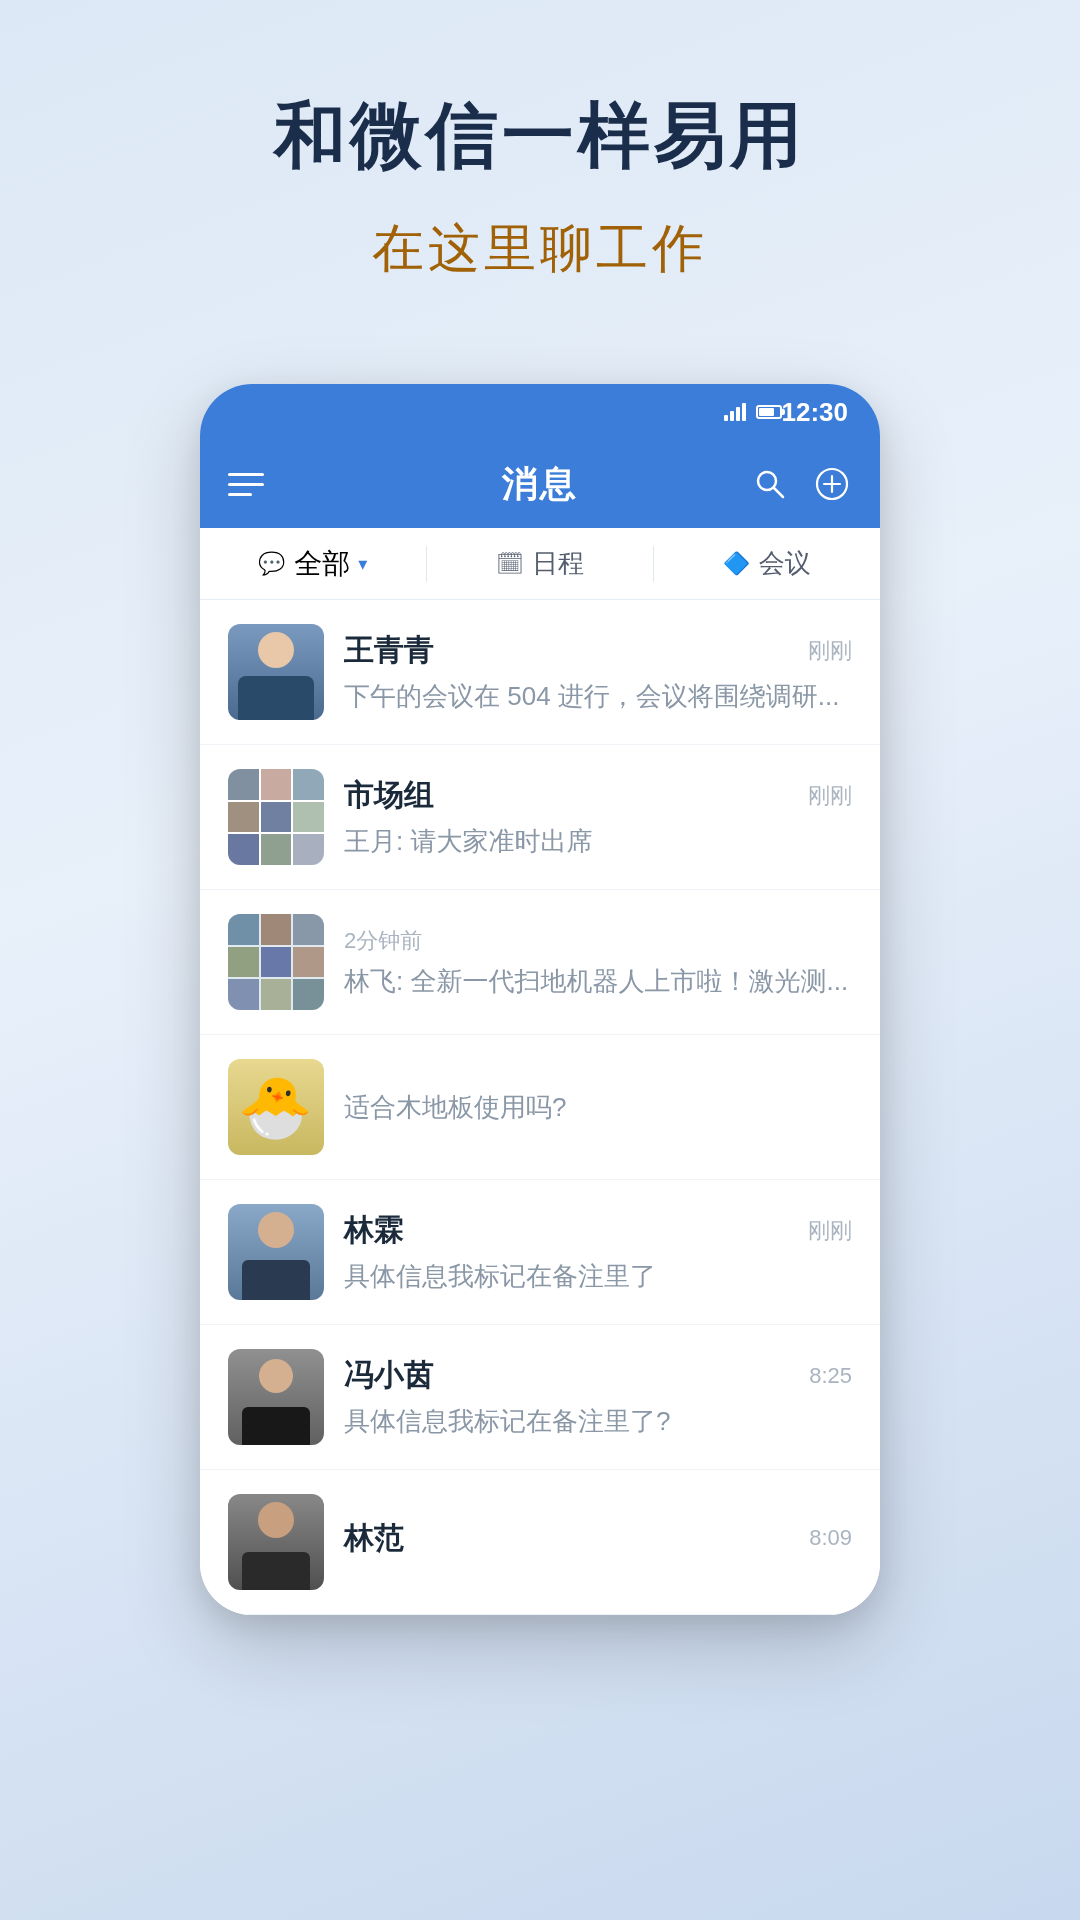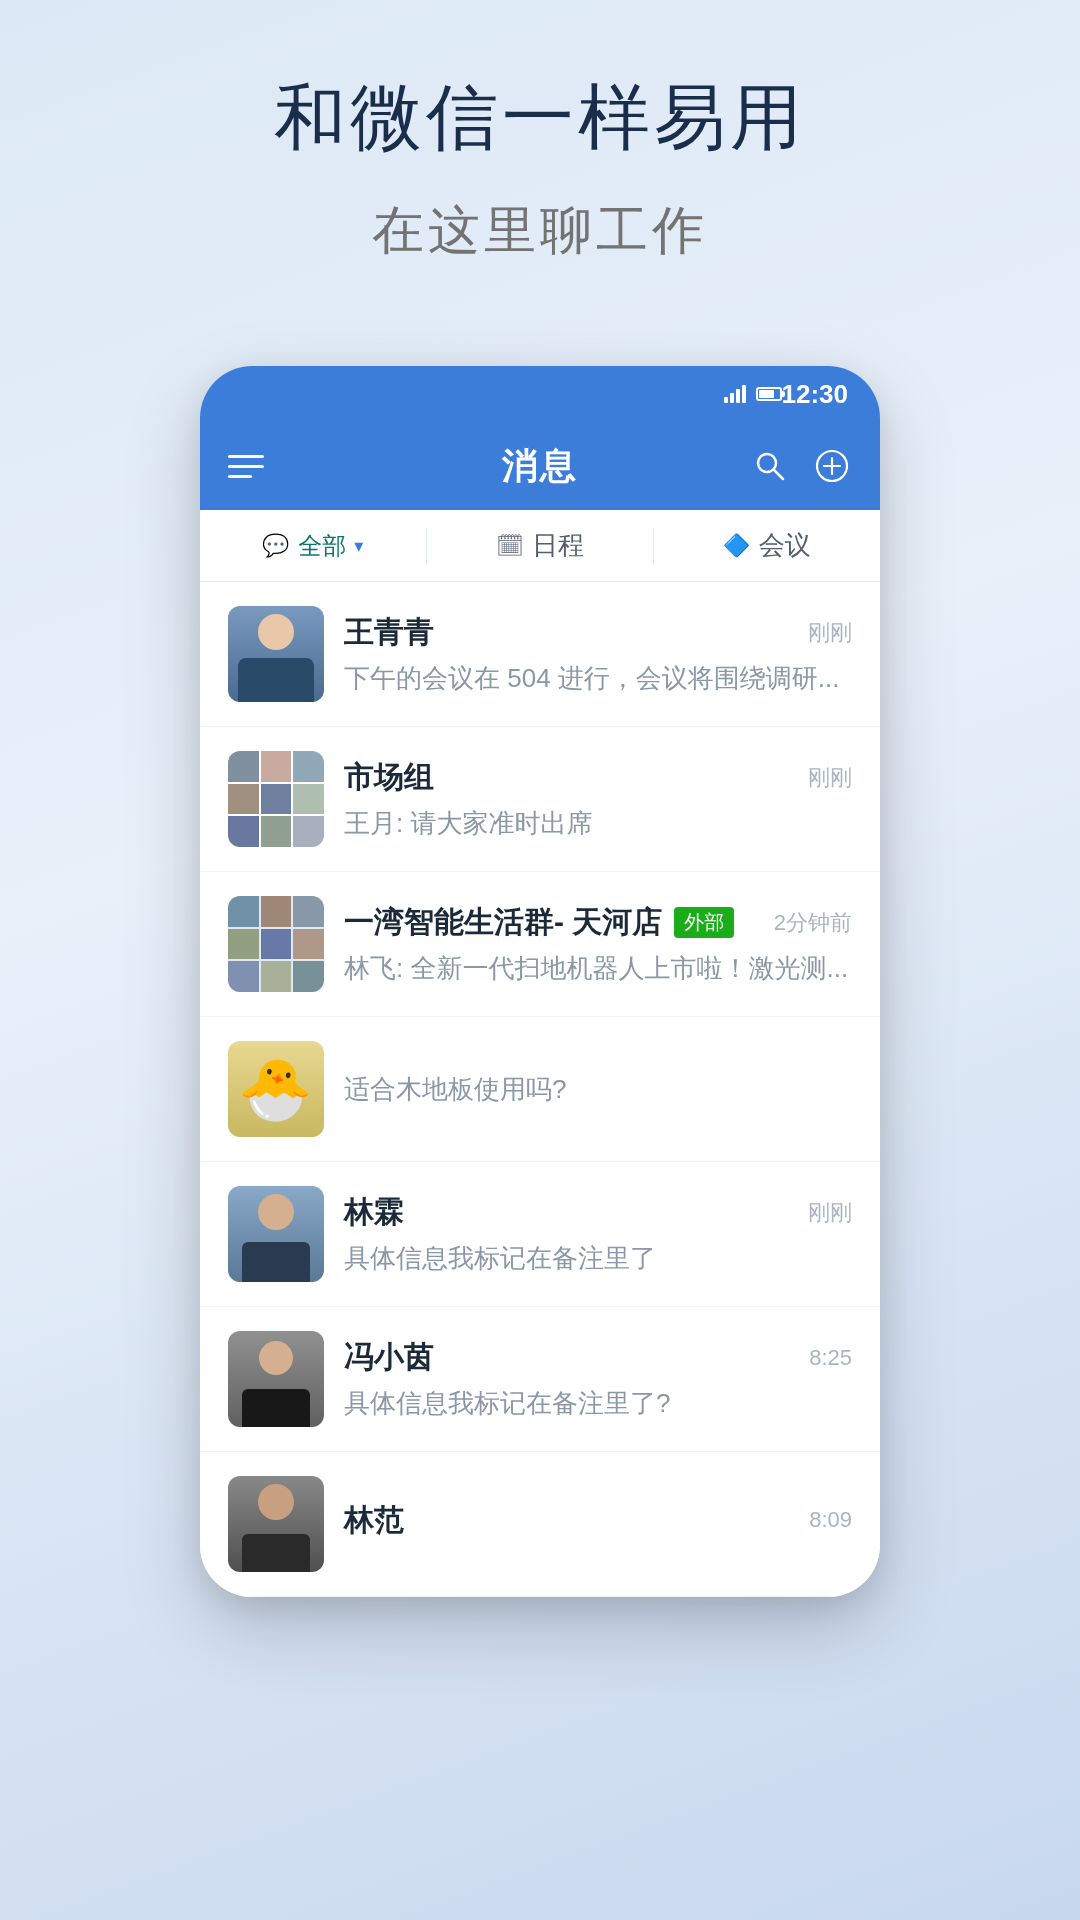--- a/index.html
+++ b/index.html
@@ -9,33 +9,33 @@
       height: 1920px;
       background: linear-gradient(160deg, #dce8f5 0%, #e8f0fa 40%, #c8d8ee 100%);
       font-family: -apple-system, 'PingFang SC', 'Microsoft YaHei', sans-serif;
       display: flex;
       flex-direction: column;
       align-items: center;
       overflow: hidden;
     }
 
     .hero-title {
-      margin-top: 70px;
+      margin-top: 88px;
       font-size: 72px;
-      font-weight: 400;
+      font-weight: 700;
       color: #1a2d4a;
       text-align: center;
       letter-spacing: 4px;
     }
 
     .hero-subtitle {
       margin-top: 30px;
       font-size: 52px;
       font-weight: 400;
-      color: #737373;
+      color: #a16207;
       text-align: center;
       letter-spacing: 4px;
     }
 
     .phone-wrapper {
       margin-top: 100px;
       width: 680px;
       background: white;
       border-radius: 52px;
       box-shadow: 0 30px 80px rgba(0,0,0,0.18), 0 10px 30px rgba(0,0,0,0.10);
@@ -458,21 +458,21 @@
           <line x1="18" y1="10" x2="18" y2="26" stroke="white" stroke-width="2.2" stroke-linecap="round"></line>
           <line x1="10" y1="18" x2="26" y2="18" stroke="white" stroke-width="2.2" stroke-linecap="round"></line>
         </svg>
       </div>
     </div>
   </div>
 
   <div class="tab-bar">
     <div class="tab-item active">
       <span style="font-size:22px">💬</span>
-      <span style="font-size:24px; color:#0f766e; font-weight:500">全部</span>
+      <span style="font-size:28px; color:#000000; font-weight:500">全部</span>
       <span style="font-size:18px; color:#3b7dd8">▾</span>
     </div>
     <div class="tab-divider"></div>
     <div class="tab-item">
       <span style="font-size:22px">🗓</span>
       <span>日程</span>
     </div>
     <div class="tab-divider"></div>
     <div class="tab-item">
       <span style="font-size:22px">🔷</span>
@@ -521,24 +521,20 @@
         <div style="background:#8898a8;"></div>
         <div style="background:#90a080;"></div>
         <div style="background:#6878a8;"></div>
         <div style="background:#b09888;"></div>
         <div style="background:#8090b0;"></div>
         <div style="background:#a8b098;"></div>
         <div style="background:#789098;"></div>
       </div>
       <div class="chat-content">
         <div class="chat-header-row">
-          <div class="chat-name-area">
-            <span class="chat-name">一湾智能生活群- 天河店</span>
-            <span class="external-badge">外部</span>
-          </div>
           <span class="chat-time">2分钟前</span>
         </div>
         <div class="chat-preview">林飞: 全新一代扫地机器人上市啦！激光测...</div>
       </div>
     </div>
 
     <div class="chat-item">
       <div class="avatar-han person-avatar">🐣</div>
       <div class="chat-content">
         <div class="chat-preview">适合木地板使用吗?</div>

